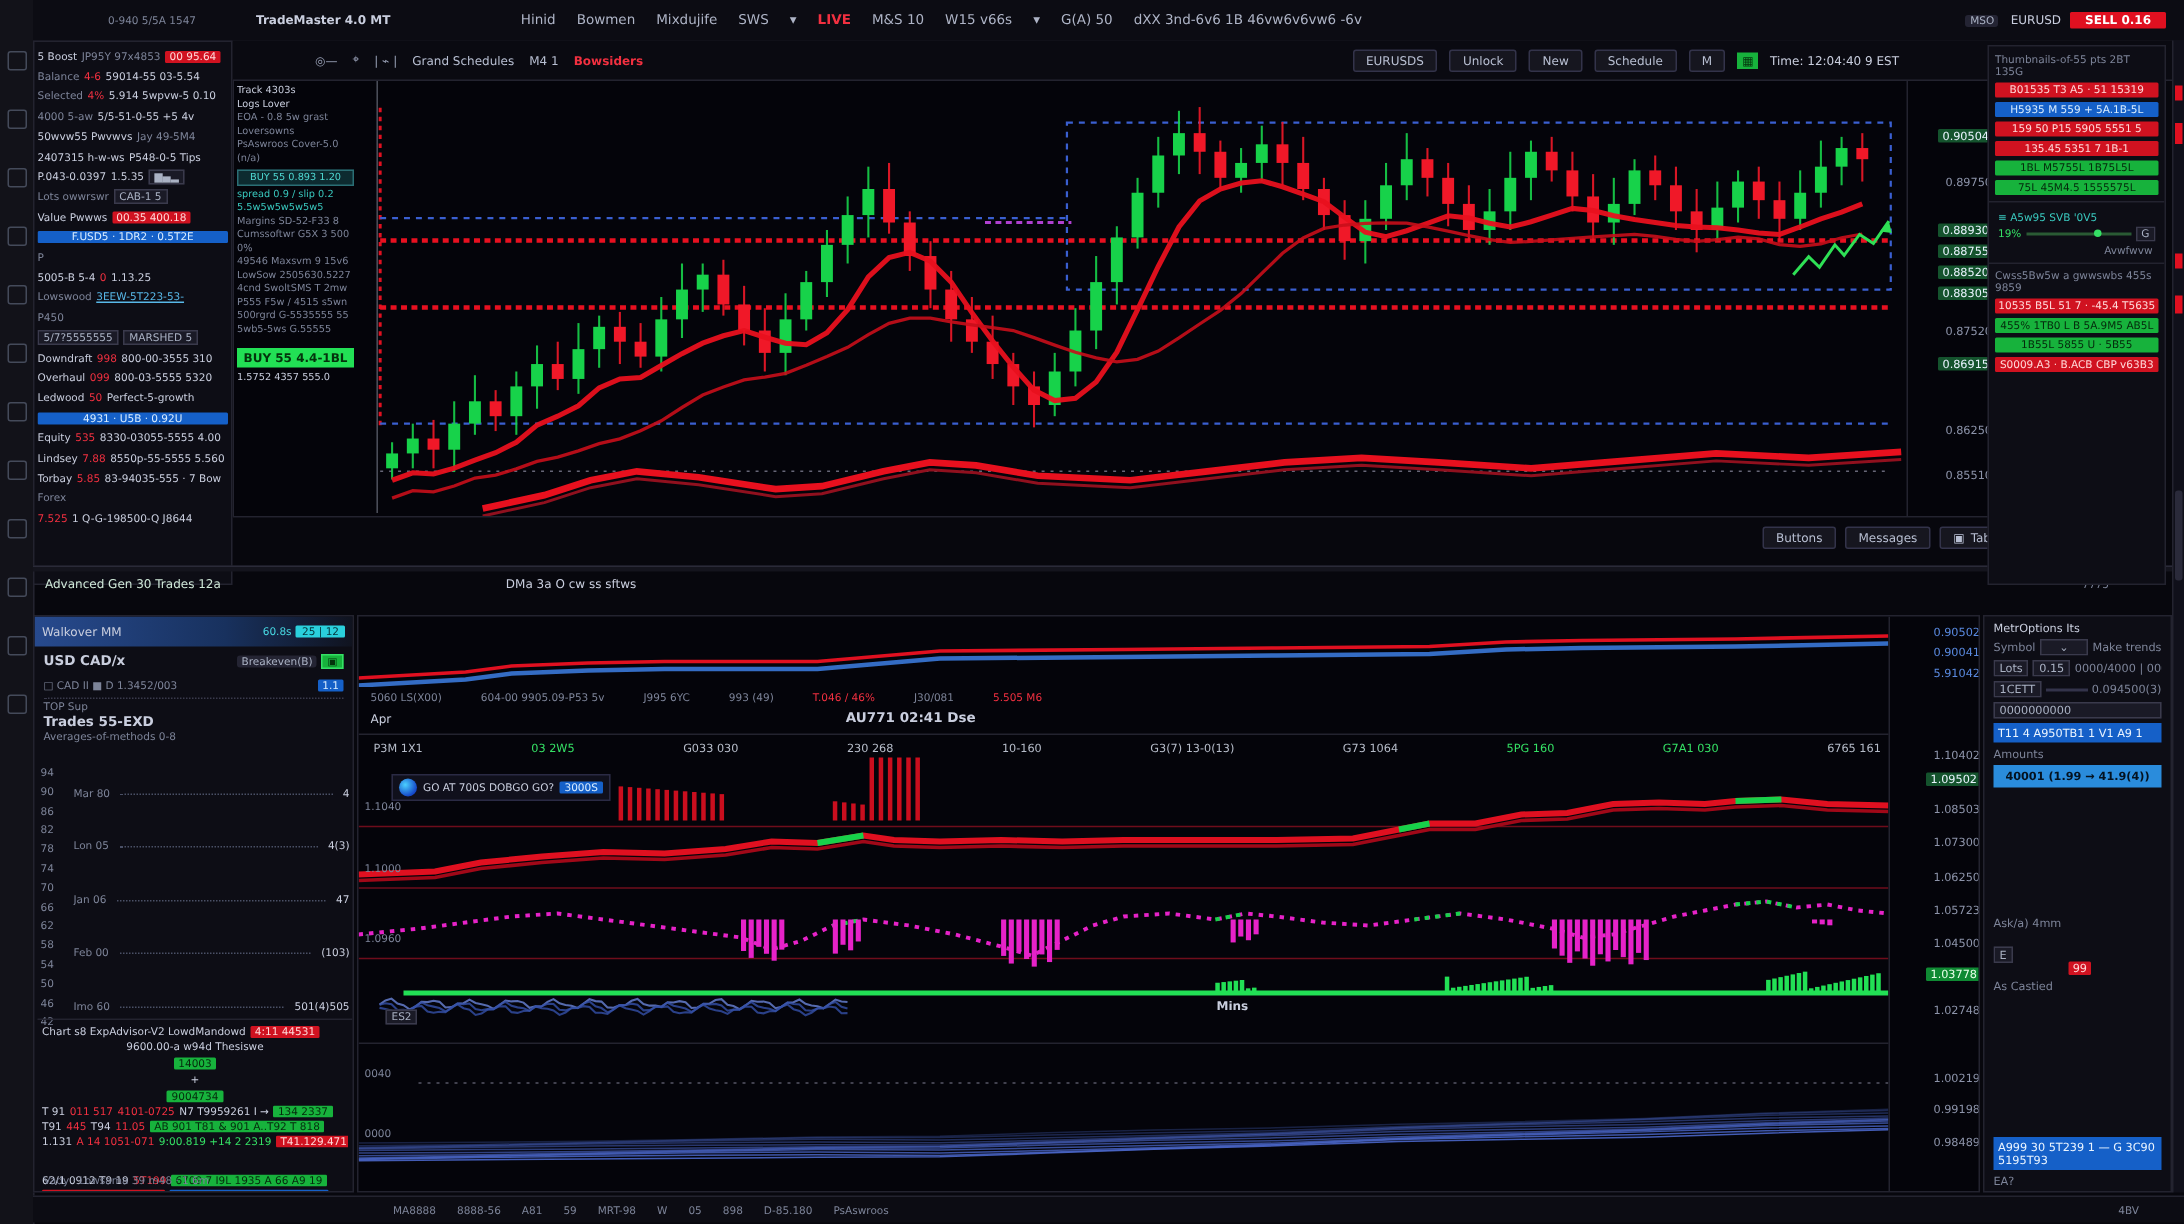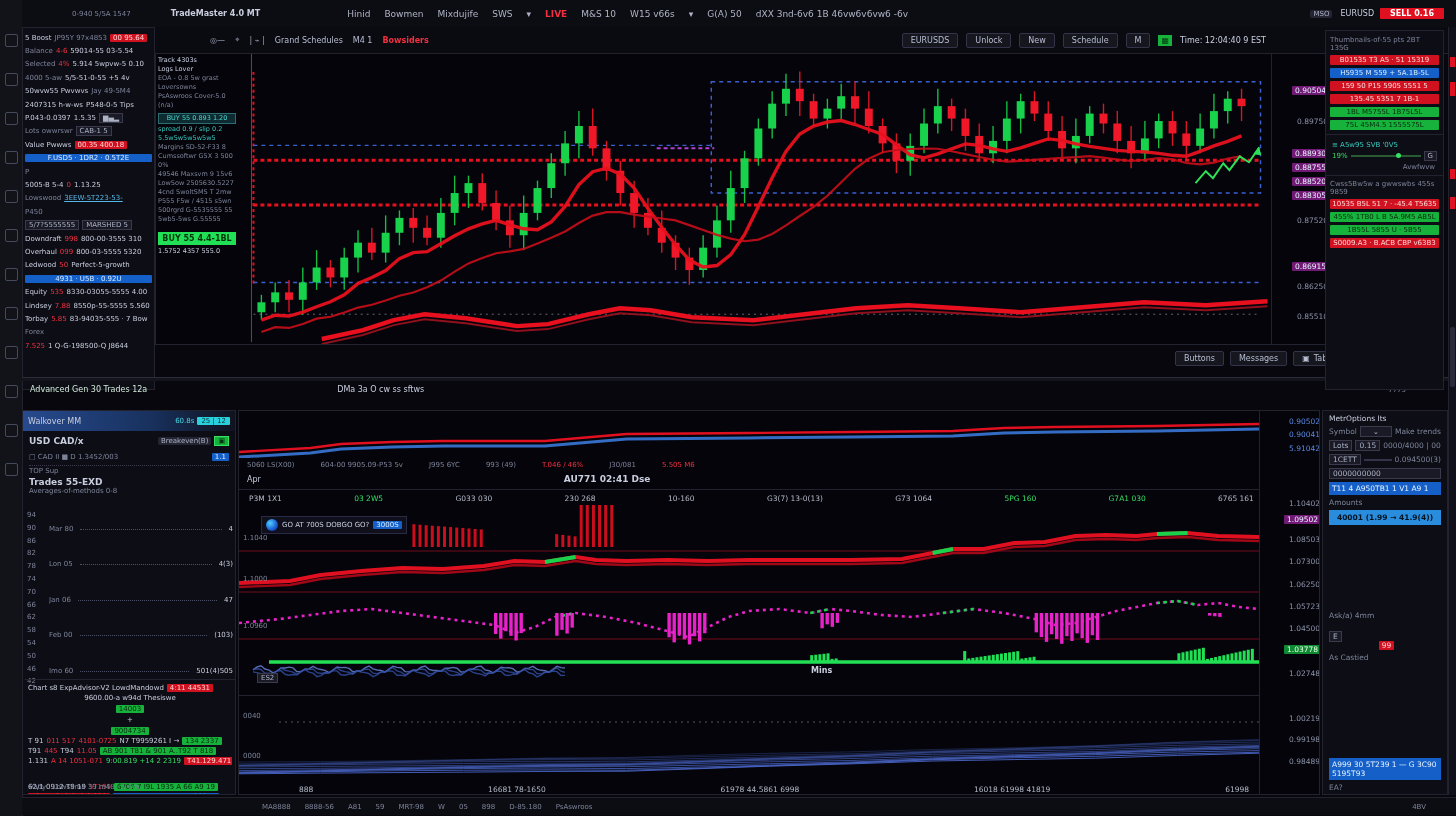--- a/index.html
+++ b/index.html
@@ -17,21 +17,21 @@
   .b-tb{background:#0d2b30;border:1px solid #2a6e74;color:#4fd8d2;padding:0 3px;}
   .tiny{font-size:7px;} .sm{font-size:8px;} .md{font-size:9px;}
   .menu-item{padding:2px 7px;color:#aeb4c6;font-size:9px;}
   .btn{background:#16161f;border:1px solid #33334a;color:#b8bfd2;font-size:8px;padding:2px 8px;border-radius:2px;display:flex;gap:4px;align-items:center;}
   .hdr-grad{background:linear-gradient(90deg,#274a8e,#18315e 60%,#10131f);}
   .dotted-lead{flex:1;border-bottom:1px dotted #4a5066;height:1px;margin:0 4px;}
   svg{display:block;}
   .icon-rail{display:flex;flex-direction:column;align-items:center;gap:26px;padding-top:34px;}
   .rail-ic{width:11px;height:11px;border:1px solid #555e70;border-radius:2px;opacity:.75;}
   .scale-lbl{position:absolute;right:2px;font-size:7.5px;color:#8d94aa;}
-  .scale-badge{position:absolute;right:1px;font-size:7.5px;background:#701a75;color:#eaf4ff;padding:0 3px;border-radius:1px;}
+  .scale-badge{position:absolute;right:1px;font-size:7.5px;background:#14532d;color:#eaf4ff;padding:0 3px;border-radius:1px;}
   .scale-green{position:absolute;right:1px;font-size:7.5px;background:#0f8a33;color:#eaffea;padding:0 3px;border-radius:1px;}
   .ax-it{font-size:7.5px;color:#b6bcc9;} .ax-grn{color:#35e065;}
   .ord-row{margin:3px 6px;font-size:7.5px;}
   .sep{height:1px;background:#23232f;margin:4px 0;}
 </style>
 </head>
 <body>
 
 <div id="app">
 
@@ -384,21 +384,21 @@
         <polygon points="1026.72,94 1020.72,101 1028.72,102" fill="#2ee055"></polygon>
       </svg>
     <div class="abs" id="price-scale" style="left:1115px;top:0;width:58px;height:290px;border-left:1px solid #23232f;">
         <div class="scale-badge" style="top: 32px;">0.90504</div>
         <div class="scale-lbl" style="top: 63px;">0.89750</div>
         <div class="scale-badge" style="top: 95px;">0.88930</div>
         <div class="scale-badge" style="top: 109px;">0.88755</div>
         <div class="scale-badge" style="top: 123px;">0.88520</div>
         <div class="scale-badge" style="top: 137px;">0.88305</div>
         <div class="scale-lbl" style="top: 162px;">0.87520</div>
-        <div class="scale-badge" style="top: 208px;">0.86915</div>
+        <div class="scale-badge" style="top: 184px;">0.86915</div>
         <div class="scale-lbl" style="top: 228px;">0.86250</div>
         <div class="scale-lbl" style="top: 258px;">0.85510</div>
       </div>
   </div>
 
   <div class="abs" id="under-buttons" style="left:1175px;top:351px;display:flex;gap:6px;">
       <div class="btn">
         <span>Buttons</span>
       </div>
       <div class="btn">
@@ -734,27 +734,20 @@
         <polyline points="0,69.5628960064479 81.60000000000001,67.95045238541304 153,66.66326944996216 224.4,65.76040677833561 306,65.27293036489732 387.6,65.8969581269646 459,64.22228697592143 530.4,62.170351290890174 612,59.69006510109207 693.6,56.058605271898315 775.2,53.673614276442756 856.8,51.77752839410467 938.4000000000001,49.304910894263585 1020,47.92365881176578" fill="none" stroke="#4a66c8" stroke-width="1" stroke-dasharray="none" opacity="0.46499999999999997"></polyline>
         <polyline points="0,69.99455800375365 81.60000000000001,68.80429025721365 153,68.05282723849848 224.4,67.56865977611784 306,67.16080910178847 387.6,67.39980608445754 459,65.19291797254317 530.4,62.69638762972394 612,60.08755523056255 693.6,56.801419218475836 775.2,55.01816497698072 856.8,53.60130350793588 938.4000000000001,51.183621194721056 1020,49.39842132217309" fill="none" stroke="#4a66c8" stroke-width="1" stroke-dasharray="none" opacity="0.52"></polyline>
         <polyline points="0,70.98286058026949 81.60000000000001,70.38969999692856 153,69.94545314054282 224.4,69.4057268312045 306,68.533082536799 387.6,68.16731601639495 459,65.61842291959005 530.4,63.13380562630384 612,60.95618471779369 693.6,58.278444652742714 775.2,56.897652114412935 856.8,55.42388018258228 938.4000000000001,52.52575286025903 1020,50.13911895108304" fill="none" stroke="#4a66c8" stroke-width="1" stroke-dasharray="none" opacity="0.575"></polyline>
         <polyline points="0,72.67646760144086 81.60000000000001,72.30636789785873 153,71.65838032655044 224.4,70.63992166172096 306,69.18539349884666 387.6,68.55114752741027 459,66.16489922756703 530.4,64.13774988833406 612,62.55464431461858 693.6,60.189015898589034 775.2,58.641388578786504 856.8,56.626894525120214 938.4000000000001,53.15466092364246 1020,50.522062410881226" fill="none" stroke="#4a66c8" stroke-width="1" stroke-dasharray="none" opacity="0.63"></polyline>
         <polyline points="0,74.57558927897503 81.60000000000001,73.84942302755917 153,72.67405613777764 224.4,71.19383592877472 306,69.57531499421425 387.6,69.25571239290896 459,67.38722379562797 530.4,65.84250338773343 612,64.4706223358938 693.6,61.83386726013771 775.2,59.70349580291237 856.8,57.161605393508474 938.4000000000001,53.54943490825803 1020,51.25247994716672" fill="none" stroke="#4a66c8" stroke-width="1" stroke-dasharray="none" opacity="0.685"></polyline>
         <polyline points="0,75.9914865972987 81.60000000000001,74.65749231244989 153,73.11597761391441 224.4,71.6155081062464 306,70.4016596947792 387.6,70.6905416213222 459,69.2189017494395 530.4,67.73802831553105 612,65.99988212134755 693.6,62.758034677704856 775.2,60.16478199959091 856.8,57.59370677779969 938.4000000000001,54.40442612974698 1020,52.71613374207498" fill="none" stroke="#4a66c8" stroke-width="1" stroke-dasharray="none" opacity="0.74"></polyline>
         <polyline points="0,76.6796947881934 81.60000000000001,75.04494527510806 153,73.63514888432918 224.4,72.57455943531265 306,71.9619947902292 387.6,72.5937645336041 459,71.03320152198621 530.4,69.1388924912741 612,66.79373397327976 693.6,63.16914758609892 775.2,60.65844746342943 856.8,58.583231354517416 938.4000000000001,55.99086429856967 1020,54.62465194305592" fill="none" stroke="#4a66c8" stroke-width="1" stroke-dasharray="none" opacity="0.7949999999999999"></polyline>
         <polyline points="0,77.0647831112885 81.60000000000001,75.71286414499995 153,74.81155097378688 224.4,74.24654724342507 306,73.87906008616477 387.6,74.27287145786815 459,72.21936896596405 530.4,69.81445254870388 612,67.17961885656263 693.6,63.74653536979 775.2,61.78792314013302 856.8,60.27771948775705 938.4000000000001,57.90749017504826 1020,56.28065641421358" fill="none" stroke="#4a66c8" stroke-width="1" stroke-dasharray="none" opacity="0.8500000000000001"></polyline>
         <polyline points="0,77.85000783475944 81.60000000000001,77.1044720899159 153,76.62090992299957 224.4,76.15155834707522 306,75.44761928700561 387.6,75.24140392804756 459,72.7441519001745 530.4,70.20090638302753 612,67.86006068560847 693.6,65.01665505971599 775.2,63.572078997887616 856.8,62.17657129885375 938.4000000000001,59.44947146382471 1020,57.21892897832478" fill="none" stroke="#4a66c8" stroke-width="1" stroke-dasharray="none" opacity="0.905"></polyline>
       </svg>
-    <div class="abs row" id="axis2" style="left:60px;top:372px;width:950px;height:12px;justify-content:space-between;">
-        <span class="ax-it">888</span>
-        <span class="ax-it">16681  78-1650</span>
-        <span class="ax-it">61978  44.5861  6998</span>
-        <span class="ax-it">16018  61998  41819</span>
-        <span class="ax-it">61998</span>
-      </div>
     <div class="abs" id="bc-left-labels">
         <div class="abs tiny t-lbl" style="left: 4px; top: 123px;">1.1040</div>
         <div class="abs tiny t-lbl" style="left: 4px; top: 164px;">1.1000</div>
         <div class="abs tiny t-lbl" style="left: 4px; top: 211px;">1.0960</div>
         <div class="abs tiny t-lbl" style="left: 4px; top: 301px;">0040</div>
         <div class="abs tiny t-lbl" style="left: 4px; top: 341px;">0000</div>
       </div>
     <div class="abs" id="bc-right-scale" style="left:1020px;top:0;width:62px;height:385px;border-left:1px solid #23232f;">
         <div class="scale-lbl" style="color: rgb(90, 138, 224); top: 6px;">0.90502</div>
         <div class="scale-lbl" style="color: rgb(90, 138, 224); top: 19px;">0.90041</div>

